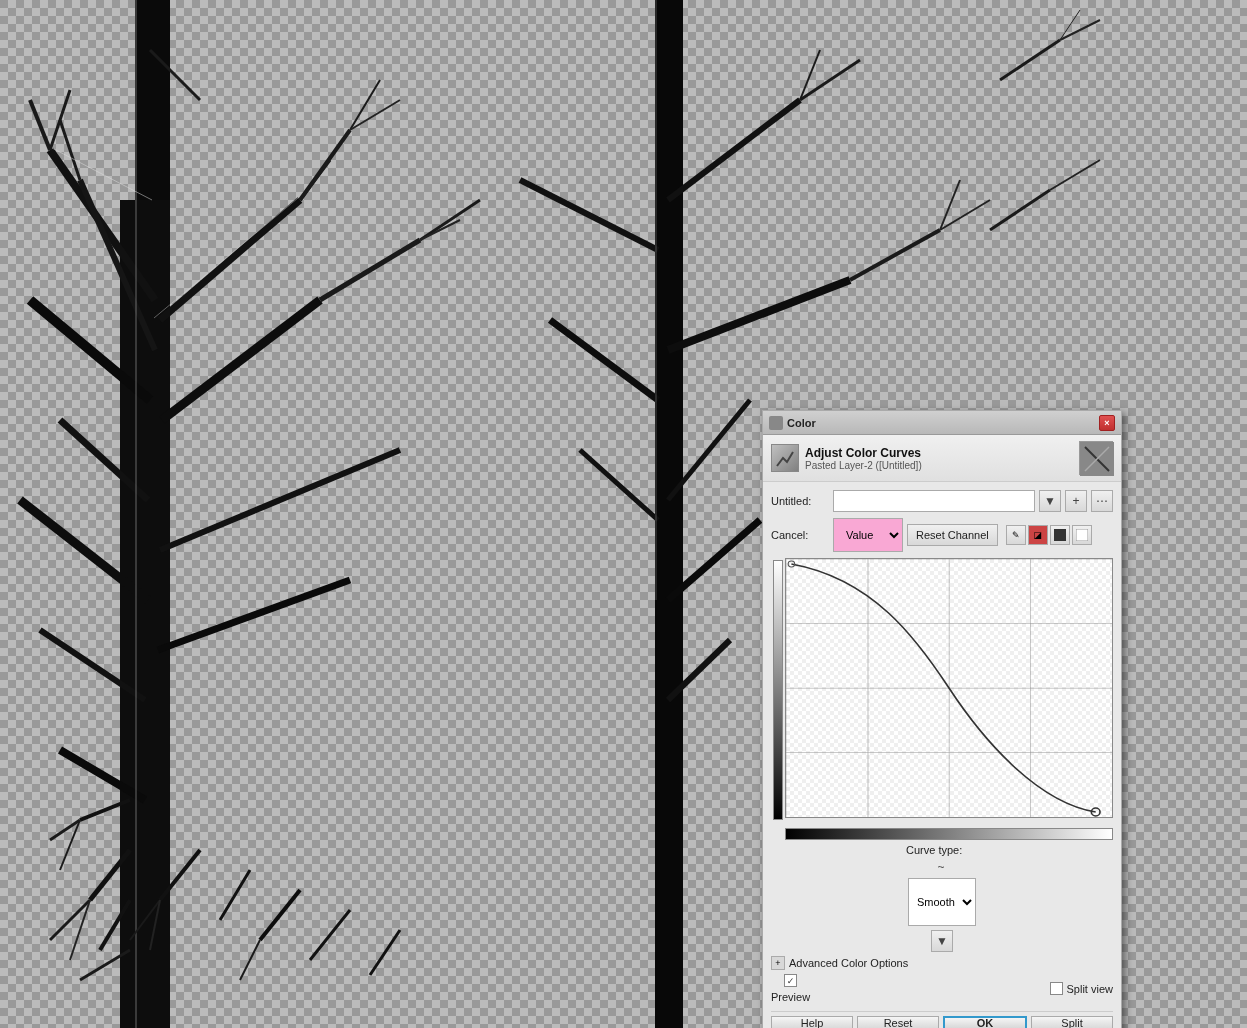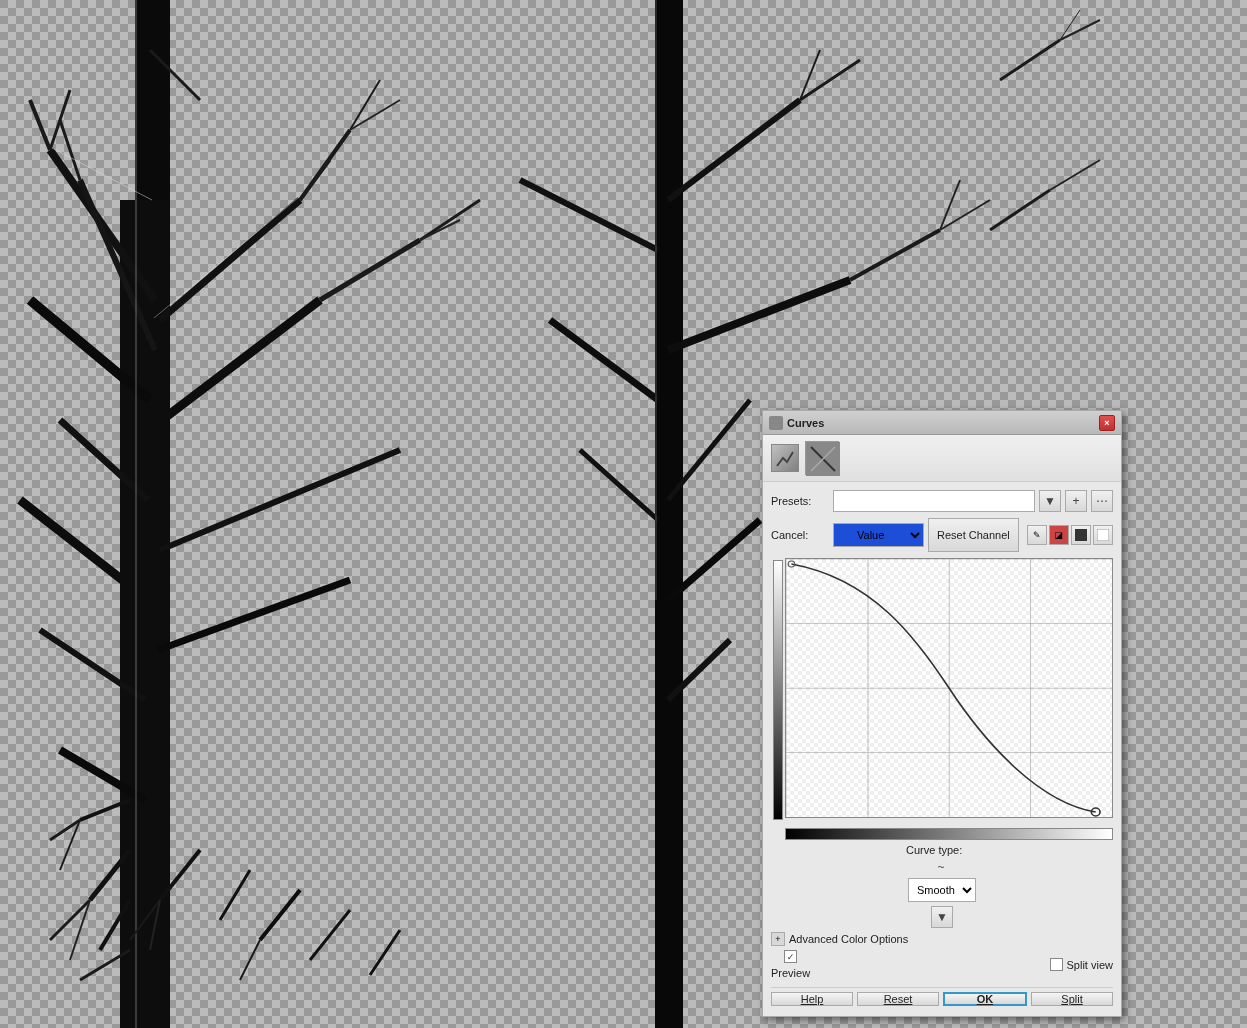--- a/index.html
+++ b/index.html
@@ -167,30 +167,30 @@
       background: linear-gradient(to bottom, #f0f0f0, #d8d8d8);
       display: flex;
       align-items: center;
       justify-content: center;
       cursor: pointer;
       font-size: 12px;
       color: #444;
     }
 
     .channel-select {
-      height: 24px;
-      border: 1px solid #aaa;
-      background: #1d4ed8;
-      padding: 0 19px;
+      height: 34px;
+      border: 1px solid #aaa;
+      background: #f9a8d4;
+      padding: 0 8px;
       font-size: 11px;
       min-width: 70px;
     }
 
     .reset-btn {
-      height: 34px;
+      height: 22px;
       border: 1px solid #aaa;
       background: linear-gradient(to bottom, #f0f0f0, #d8d8d8);
       padding: 0 8px;
       font-size: 11px;
       cursor: pointer;
       color: #222;
     }
 
     .channel-icons {
       display: flex;
@@ -292,21 +292,21 @@
       font-size: 11px;
       color: #222;
       min-width: 72px;
     }
 
     .curve-type-select {
       flex: 1;
       height: 22px;
       border: 1px solid #aaa;
       background: white;
-      padding: 4px 4px;
+      padding: 16px 4px;
       font-size: 11px;
     }
 
     
     .advanced-row {
       display: flex;
       align-items: center;
       margin-bottom: 4px;
       gap: 4px;
     }
@@ -488,44 +488,48 @@
     <line x1="152" y1="200" x2="52" y2="148" stroke="#ddd" stroke-width="1" opacity="0.5"></line>
     <line x1="154" y1="318" x2="298" y2="198" stroke="#ddd" stroke-width="1" opacity="0.4"></line>
   </svg>
 </div>
 
 <div class="dialog-wrapper">
 
   <div class="dialog-titlebar">
     <div class="dialog-title-text">
       <span class="title-icon"></span>
-      <span>Curves</span>
+      <span>Color</span>
     </div>
     <div class="close-btn">×</div>
   </div>
 
   <div class="dialog-header">
     <div class="header-icon">
       <svg width="20" height="20" viewBox="0 0 20 20">
         <polyline points="2,18 8,10 12,14 18,4" fill="none" stroke="#444" stroke-width="2"></polyline>
       </svg>
+    </div>
+    <div class="header-text">
+      <div class="header-title">Adjust Color Curves</div>
+      <div class="header-subtitle">Pasted Layer-2 ([Untitled])</div>
     </div>
     <div class="header-thumb">
       <svg width="34" height="34" viewBox="0 0 34 34">
         <rect width="34" height="34" fill="#888"></rect>
         <line x1="5" y1="5" x2="29" y2="29" stroke="#333" stroke-width="2"></line>
         <line x1="5" y1="29" x2="29" y2="5" stroke="#aaa" stroke-width="1.5"></line>
       </svg>
     </div>
   </div>
 
   <div class="dialog-body">
 
     <div class="form-row">
-      <span class="form-label">Presets:</span>
+      <span class="form-label">Untitled:</span>
       <input class="preset-input" type="text" value="" style="">
       <div class="icon-btn">▼</div>
       <div class="icon-btn">+</div>
       <div class="icon-btn">⋯</div>
     </div>
 
     <div class="form-row">
       <span class="form-label">Cancel:</span>
       <select class="channel-select">
         <option>Value</option>

